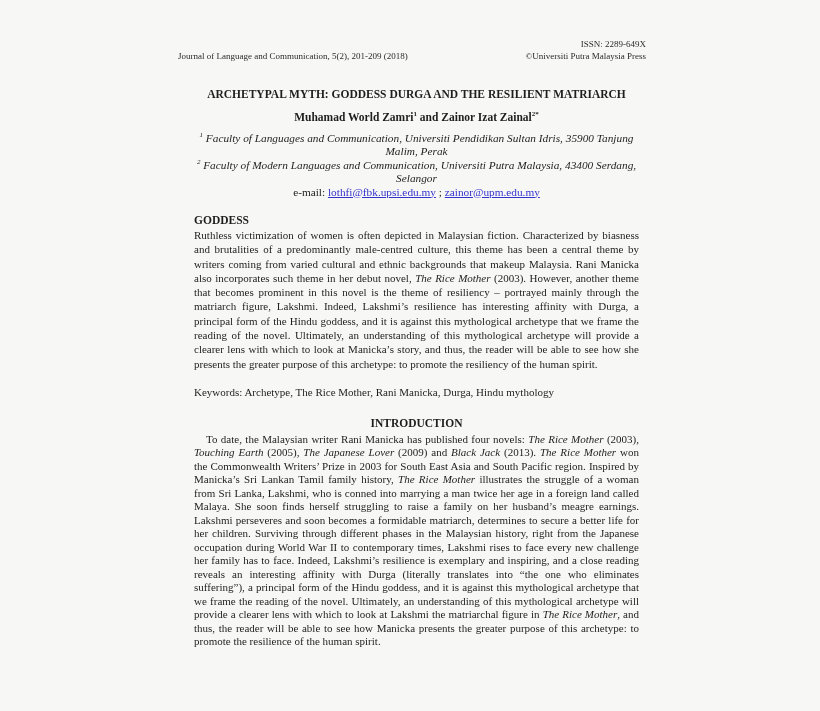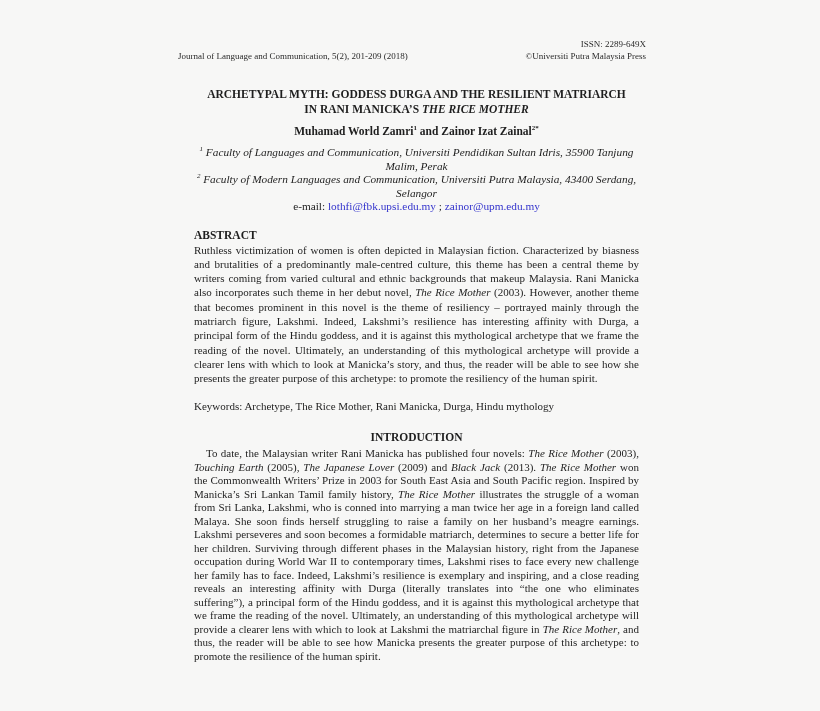--- a/index.html
+++ b/index.html
@@ -57,20 +57,21 @@
     line-height: 13.5px;
   }
   .affiliations { margin-top: 8px; }
   .email-line {
     text-align: center;
     font-size: 11.3px;
     line-height: 13.5px;
   }
   .email-line a {
     color: #3333cc;
+    text-decoration: underline;
     cursor: pointer;
   }
   .section-heading {
     font-weight: bold;
     font-size: 11.5px;
     line-height: 15px;
   }
   .abstract-heading { margin-top: 14px; }
   .intro-heading { margin-top: 17px; text-align: center; }
   .body-par {
@@ -98,32 +99,31 @@
     <div class="header-right">
       <div>ISSN: 2289-649X</div>
       <div>©Universiti Putra Malaysia Press</div>
     </div>
   </div>
 
   <div class="content">
 
     <h1 class="title">
       <span class="tline">ARCHETYPAL MYTH: GODDESS DURGA AND THE RESILIENT MATRIARCH</span>
-      <span class="tline"><span>IN RANI MANICKA’S </span><em>THE RICE MOTHER</em></span>
     </h1>
 
     <div class="authors"><span>Muhamad World Zamri</span><sup>1</sup><span> and </span><span>Zainor Izat Zainal</span><sup>2*</sup></div>
 
     <div class="affiliations">
       <div class="affiliation"><sup>1</sup><span> Faculty of Languages and Communication, Universiti Pendidikan Sultan Idris, 35900 Tanjung Malim, Perak</span></div>
       <div class="affiliation"><sup>2</sup><span> Faculty of Modern Languages and Communication, Universiti Putra Malaysia, 43400 Serdang, Selangor</span></div>
       <div class="email-line"><span>e-mail: </span><a>lothfi@fbk.upsi.edu.my</a><span> ; </span><a>zainor@upm.edu.my</a></div>
     </div>
 
-    <div class="section-heading abstract-heading">ABSTRACT</div>
+    <div class="section-heading abstract-heading">GODDESS</div>
 
     <p class="body-par abstract-par"><span>Ruthless victimization of women is often depicted in Malaysian fiction. Characterized by biasness and brutalities of a predominantly male-centred culture, this theme has been a central theme by writers coming from varied cultural and ethnic backgrounds that makeup Malaysia. Rani Manicka also incorporates such theme in her debut novel, </span><span class="it">The Rice Mother</span><span> (2003). However, another theme that becomes prominent in this novel is the theme of resiliency – portrayed mainly through the matriarch figure, Lakshmi. Indeed, Lakshmi’s resilience has interesting affinity with Durga, a principal form of the Hindu goddess, and it is against this mythological archetype that we frame the reading of the novel. Ultimately, an understanding of this mythological archetype will provide a clearer lens with which to look at Manicka’s story, and thus, the reader will be able to see how she presents the greater purpose of this archetype: to promote the resiliency of the human spirit.</span></p>
 
     <div class="keywords">Keywords: Archetype, The Rice Mother, Rani Manicka, Durga, Hindu mythology</div>
 
     <div class="section-heading intro-heading">INTRODUCTION</div>
 
     <p class="body-par intro-par"><span>To date, the Malaysian writer Rani Manicka has published four novels: </span><span class="it">The Rice Mother</span><span> (2003), </span><span class="it">Touching Earth</span><span> (2005), </span><span class="it">The Japanese Lover</span><span> (2009) and </span><span class="it">Black Jack</span><span> (2013). </span><span class="it">The Rice Mother</span><span> won the Commonwealth Writers’ Prize in 2003 for South East Asia and South Pacific region. Inspired by Manicka’s Sri Lankan Tamil family history, </span><span class="it">The Rice Mother</span><span> illustrates the struggle of a woman from Sri Lanka, Lakshmi, who is conned into marrying a man twice her age in a foreign land called Malaya. She soon finds herself struggling to raise a family on her husband’s meagre earnings. Lakshmi perseveres and soon becomes a formidable matriarch, determines to secure a better life for her children. Surviving through different phases in the Malaysian history, right from the Japanese occupation during World War II to contemporary times, Lakshmi rises to face every new challenge her family has to face. Indeed, Lakshmi’s resilience is exemplary and inspiring, and a close reading reveals an interesting affinity with Durga (literally translates into “the one who eliminates suffering”), a principal form of the Hindu goddess, and it is against this mythological archetype that we frame the reading of the novel. Ultimately, an understanding of this mythological archetype will provide a clearer lens with which to look at Lakshmi the matriarchal figure in </span><span class="it">The Rice Mother</span><span>, and thus, the reader will be able to see how Manicka presents the greater purpose of this archetype: to promote the resilience of the human spirit.</span></p>
 
   </div>

